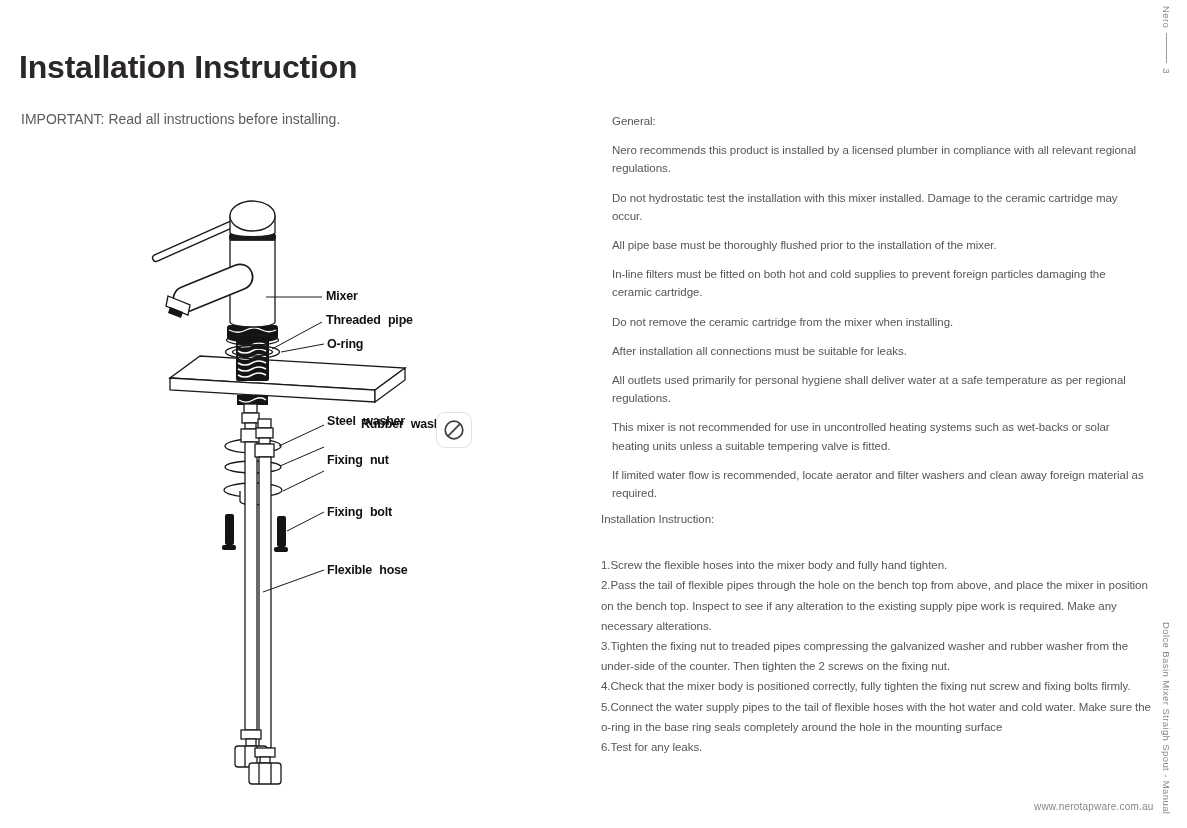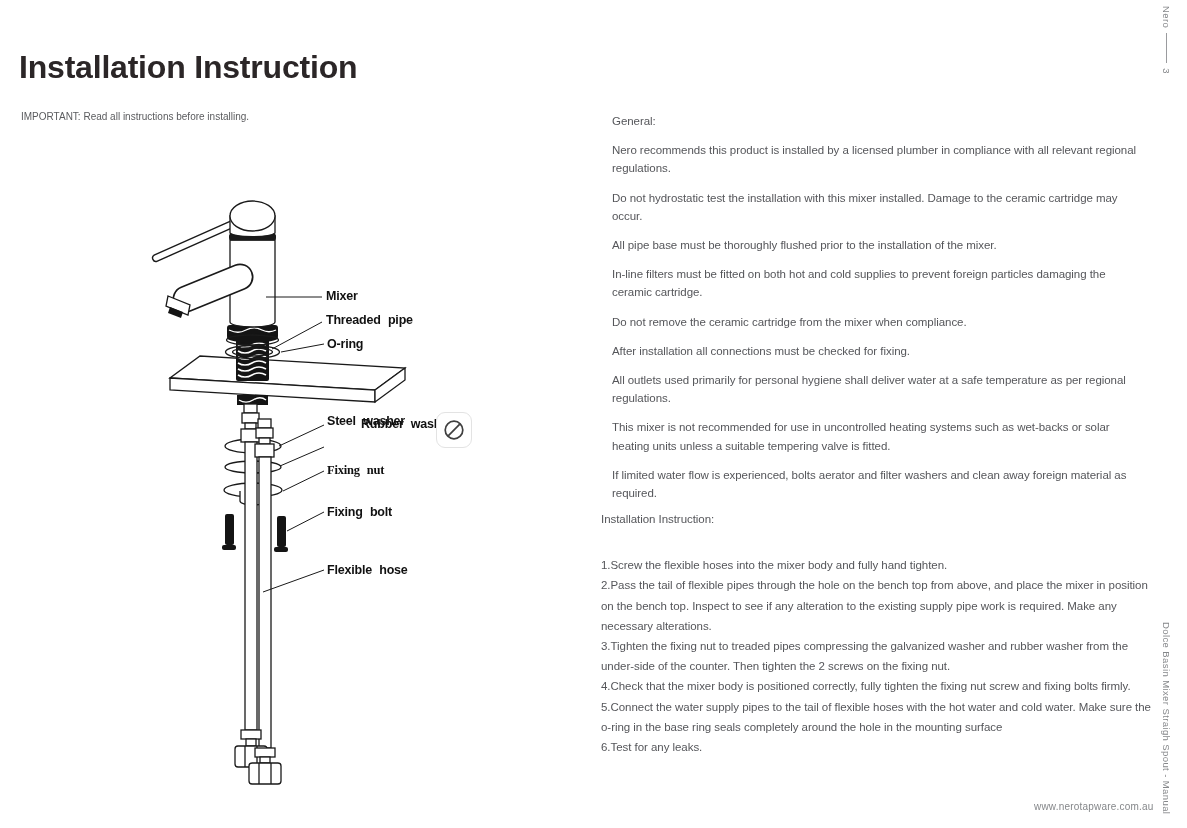--- a/index.html
+++ b/index.html
@@ -3,21 +3,21 @@
 <meta charset="utf-8">
 <style>
   html,body{margin:0;padding:0;background:#ffffff;}
   body{width:1187px;height:828px;position:relative;overflow:hidden;
        font-family:"Liberation Sans", sans-serif;color:#55565a;}
 
   .abs{position:absolute;}
 
   .page-title{left:19px;top:28px;font-size:32px;font-weight:800;letter-spacing:-0.2px;
               color:#2b2627;white-space:nowrap;}
-  .important{left:21px;top:111px;font-size:10px;color:#5a5b5e;white-space:nowrap;}
+  .important{left:21px;top:111px;font-size:14px;color:#5a5b5e;white-space:nowrap;}
 
   
   .col-general{left:601px;top:101px;width:556px;}
   .col-steps{left:601px;top:509px;width:558px;}
   .col-heading{margin:0 0 19px 0;font-size:11.5px;color:#55565a;font-weight:400;}
   .col-steps .col-heading{margin-bottom:26px;}
   .col-general p{margin:11px;font-size:11.5px;line-height:18.2px;letter-spacing:-0.05px;}
   .col-steps p{margin:0;font-size:11.5px;line-height:20.2px;letter-spacing:-0.05px;}
 
   
@@ -151,42 +151,42 @@
       <line x1="324" y1="570" x2="263" y2="592"></line>
     </g>
   </g>
 </svg>
 
 <span class="dlabel" style="left:326px;top:289px;">Mixer</span>
 <span class="dlabel" style="left:326px;top:313px;">Threaded pipe</span>
 <span class="dlabel" style="left:327px;top:337px;">O-ring</span>
 <span class="dlabel" style="left:327px;top:417px;padding-left:34px;">Rubber washer</span>
 <span class="dlabel" style="left:327px;top:414px;">Steel washer</span>
-<span class="dlabel" style="left:327px;top:463px;font-family:Liberation Serif, serif;">Fixing nut</span>
+<span class="dlabel" style="left:327px;top:453px;">Fixing nut</span>
 <span class="dlabel" style="left:327px;top:505px;">Fixing bolt</span>
 <span class="dlabel" style="left:327px;top:563px;">Flexible hose</span>
 
 <div class="abs prohibit-box">
   <svg width="26" height="26" viewBox="0 0 26 26">
     <circle cx="13" cy="13" r="8.8" fill="none" stroke="#3f3f3f" stroke-width="1.7"></circle>
     <line x1="7.2" y1="18.8" x2="18.8" y2="7.2" stroke="#3f3f3f" stroke-width="1.7"></line>
   </svg>
 </div>
 
 <div class="abs col-general">
   <p class="col-heading">General:</p>
   <p>Nero recommends this product is installed by a licensed plumber in compliance with all relevant regional regulations.</p>
   <p>Do not hydrostatic test the installation with this mixer installed. Damage to the ceramic cartridge may occur.</p>
   <p>All pipe base must be thoroughly flushed prior to the installation of the mixer.</p>
   <p>In-line filters must be fitted on both hot and cold supplies to prevent foreign particles damaging the ceramic cartridge.</p>
-  <p>Do not remove the ceramic cartridge from the mixer when compliance.</p>
-  <p>After installation all connections must be checked for fixing.</p>
+  <p>Do not remove the ceramic cartridge from the mixer when installing.</p>
+  <p>After installation all connections must be suitable for leaks.</p>
   <p>All outlets used primarily for personal hygiene shall deliver water at a safe temperature as per regional regulations.</p>
   <p>This mixer is not recommended for use in uncontrolled heating systems such as wet-backs or solar heating units unless a suitable tempering valve is fitted.</p>
-  <p>If limited water flow is experienced, bolts aerator and filter washers and clean away foreign material as required.</p>
+  <p>If limited water flow is recommended, locate aerator and filter washers and clean away foreign material as required.</p>
 </div>
 
 <div class="abs col-steps">
   <p class="col-heading">Installation Instruction:</p>
   <p>1.Screw the flexible hoses into the mixer body and fully hand tighten.</p>
   <p>2.Pass the tail of flexible pipes through the hole on the bench top from above, and place the mixer in position on the bench top. Inspect to see if any alteration to the existing supply pipe work is required. Make any necessary alterations.</p>
   <p>3.Tighten the fixing nut to treaded pipes compressing the galvanized washer and rubber washer from the under-side of the counter. Then tighten the 2 screws on the fixing nut.</p>
   <p>4.Check that the mixer body is positioned correctly, fully tighten the fixing nut screw and fixing bolts firmly.</p>
   <p>5.Connect the water supply pipes to the tail of flexible hoses with the hot water and cold water. Make sure the o-ring in the base ring seals completely around the hole in the mounting surface</p>
   <p>6.Test for any leaks.</p>

